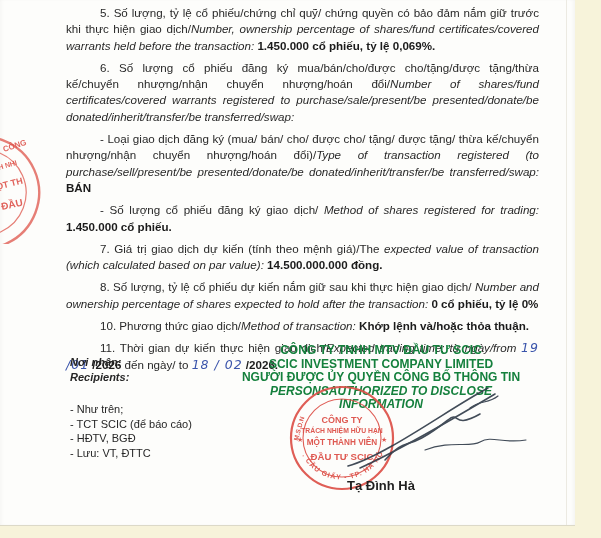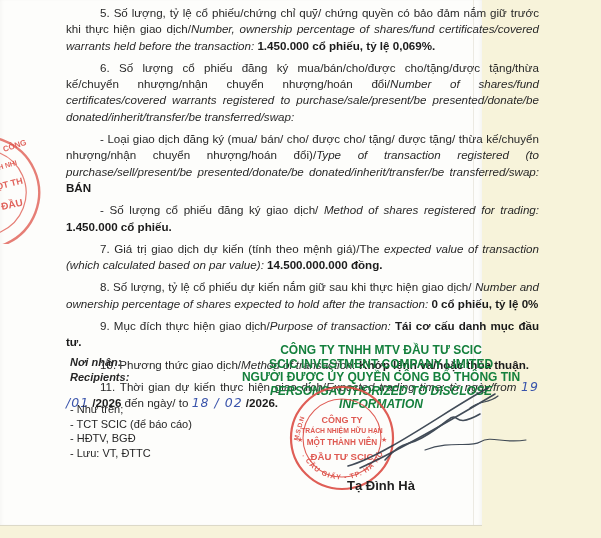--- a/index.html
+++ b/index.html
@@ -3,21 +3,21 @@
 <meta charset="utf-8">
 <style>
   html,body{margin:0;padding:0;}
   body{
     width:601px;height:538px;
     background:#f7f3da;
     font-family:"Liberation Sans", sans-serif;
     position:relative;overflow:hidden;
   }
   .page{
-    position:absolute;left:0;top:0;width:482px;height:525px;
+    position:absolute;left:0;top:0;width:575px;height:525px;
     background:#fdfdfb;
     border-bottom:1px solid #dcd9c8;
     box-shadow:inset -3px 0 4px -2px rgba(0,0,0,.05), inset 3px 0 4px -2px rgba(0,0,0,.04);
   }
   .doc{
     position:absolute;left:66px;top:5px;width:473px;
     font-size:11.6px;line-height:16.3px;color:#282828;
     text-align:justify;
   }
   .para{margin:0 0 6px 0;text-indent:34px;}
@@ -64,21 +64,20 @@
     <p class="para"><span>6. Số lượng cổ phiếu đăng ký mua/bán/cho/được cho/tặng/được tặng/thừa kế/chuyển nhượng/nhận chuyển nhượng/hoán đổi/</span><i>Number of shares/fund certificates/covered warrants registered to purchase/sale/present/be presented/donate/be donated/inherit/transfer/be transferred/swap:</i></p>
 
     <p class="para sub"><span>- Loại giao dịch đăng ký (mua/ bán/ cho/ được cho/ tặng/ được tặng/ thừa kế/chuyển nhượng/nhận chuyển nhượng/hoán đổi)/</span><i>Type of transaction registered (to purchase/sell/present/be presented/donate/be donated/inherit/transfer/be transferred/swap: </i><b>BÁN</b></p>
 
     <p class="para sub"><span>- Số lượng cổ phiếu đăng ký giao dịch/ </span><i>Method of shares registered for trading: </i><b>1.450.000 cổ phiếu.</b></p>
 
     <p class="para"><span>7. Giá trị giao dịch dự kiến (tính theo mệnh giá)/The </span><i>expected value of transaction (which calculated based on par value): </i><b>14.500.000.000 đồng.</b></p>
 
     <p class="para"><span>8. Số lượng, tỷ lệ cổ phiếu dự kiến nắm giữ sau khi thực hiện giao dịch/ </span><i>Number and ownership percentage of shares expected to hold after the transaction: </i><b>0 cổ phiếu, tỷ lệ 0%</b></p>
 
-    <p class="para"><span>9. Mục đích thực hiện giao dịch/</span><i>Purpose of transaction: </i><b>Tái cơ cấu danh mục đầu tư.</b></p>
 
     <p class="para"><span>10. Phương thức giao dịch/</span><i>Method of transaction: </i><b>Khớp lệnh và/hoặc thỏa thuận.</b></p>
 
     <p class="para"><span>11. Thời gian dự kiến thực hiện giao dịch/</span><i>Expected trading time: </i><i>từ ngày/from </i><span class="hand">19 /01</span><b> /2026 </b><span>đến ngày/ to </span><span class="hand">18 / 02</span><b> /2026.</b></p>
 
   </div>
 
   <div class="recipients">
     <div class="hdr">Nơi nhận:</div>
     <div class="hdr">Recipients:</div>

